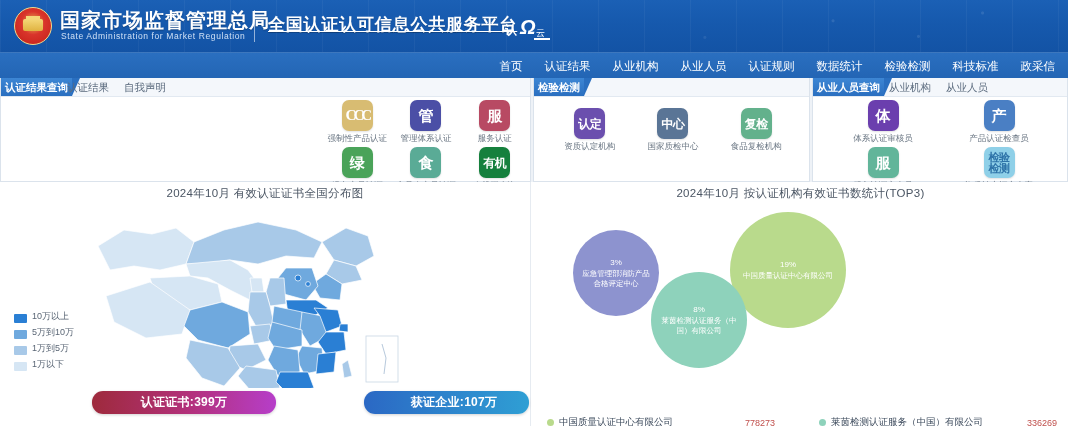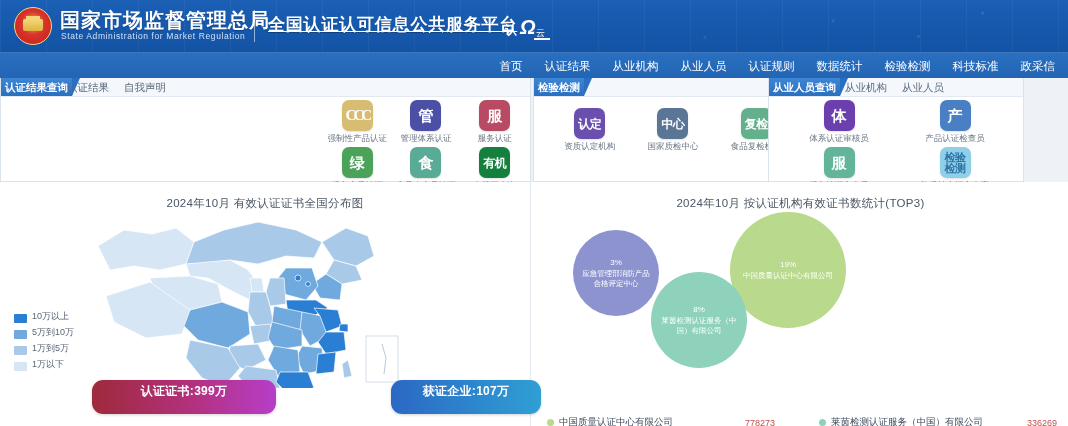--- a/index.html
+++ b/index.html
@@ -73,21 +73,21 @@
   }
 
   
   .panels{position:relative;height:104px;width:1068px;background:#eef2f7;}
   .panel{
     position:absolute;top:0;height:104px;background:#fff;box-sizing:border-box;
     border:1px solid #dbe3ec;border-top:none;
   }
   .p1{left:0;width:531px;}
   .p2{left:533px;width:277px;}
-  .p3{left:768px;width:256px;}
+  .p3{left:812px;width:256px;}
 
   .tabbar{position:relative;height:18px;background:#f4f7fb;border-bottom:1px solid #e2e9f1;}
   .tab-active{
     position:absolute;left:0;top:0;height:18px;line-height:18px;
     background:linear-gradient(180deg,#3d86d4 0%,#2a6fc0 100%);
     color:#fff;font-size:10.5px;padding:0 4px;font-weight:bold;cursor:pointer;
   }
   .tab-active:after{
     content:"";position:absolute;right:-8px;top:0;width:0;height:0;
     border-style:solid;border-width:18px 8px 0 0;border-color:#2a6fc0 transparent transparent transparent;
@@ -128,39 +128,39 @@
   .ibox.four{font-size:11px;line-height:11px;letter-spacing:-.5px;}
   .ibox.ccc{font-size:15px;font-family:"Liberation Serif",serif;letter-spacing:-3px;}
   .ilbl{font-size:8.5px;color:#6b7784;margin-top:2px;white-space:nowrap;}
 
   
   .charts{position:relative;width:1068px;height:244px;background:#fff;}
   .chart{position:absolute;top:0;height:244px;box-sizing:border-box;}
   .c-left{left:0;width:531px;border-right:1px solid #e6ebf1;}
   .c-right{left:533px;width:535px;}
   .ctitle{
-    position:absolute;top:14px;left:0;right:0;text-align:center;
+    position:absolute;top:4px;left:0;right:0;text-align:center;
     font-size:11.5px;color:#4a5563;letter-spacing:.3px;
   }
 
   
   .map-wrap{position:absolute;left:90px;top:26px;width:330px;height:180px;}
   .map-wrap svg{width:100%;height:100%;}
   .mlegend{position:absolute;left:14px;bottom:52px;}
   .mlrow{display:flex;align-items:flex-end;margin-bottom:3px;}
   .mlsw{width:13px;height:9px;margin-right:5px;border-radius:1px;}
   .mltx{font-size:9px;color:#5a6675;white-space:nowrap;}
 
   .pill{
-    position:absolute;bottom:12px;height:34px;line-height:22px;border-radius:11px;
+    position:absolute;bottom:12px;height:23px;line-height:22px;border-radius:11px;
     color:#fff;font-size:12px;font-weight:bold;text-align:center;letter-spacing:.3px;
     box-shadow:0 1px 3px rgba(0,0,0,.18);
   }
   .pill-a{left:92px;width:184px;background:linear-gradient(90deg,#9e2a3c 0%,#b3317e 55%,#b63ec9 100%);}
-  .pill-b{left:391px;width:150px;background:linear-gradient(90deg,#2b68c4 0%,#2f9fd4 100%);}
+  .pill-b{left:364px;width:150px;background:linear-gradient(90deg,#2b68c4 0%,#2f9fd4 100%);padding-left:15px;}
 
   
   .bub-wrap{position:absolute;left:0;top:28px;width:535px;height:160px;}
   .bub{
     position:absolute;border-radius:50%;display:flex;align-items:center;justify-content:center;
     text-align:center;color:#fff;font-size:7.5px;line-height:10px;padding:0 6px;
     box-sizing:border-box;cursor:pointer;
   }
   .bub .pc{display:block;font-size:8px;margin-bottom:1px;}
   .b-green{left:197px;top:2px;width:116px;height:116px;background:#b9da8c;z-index:2;}

